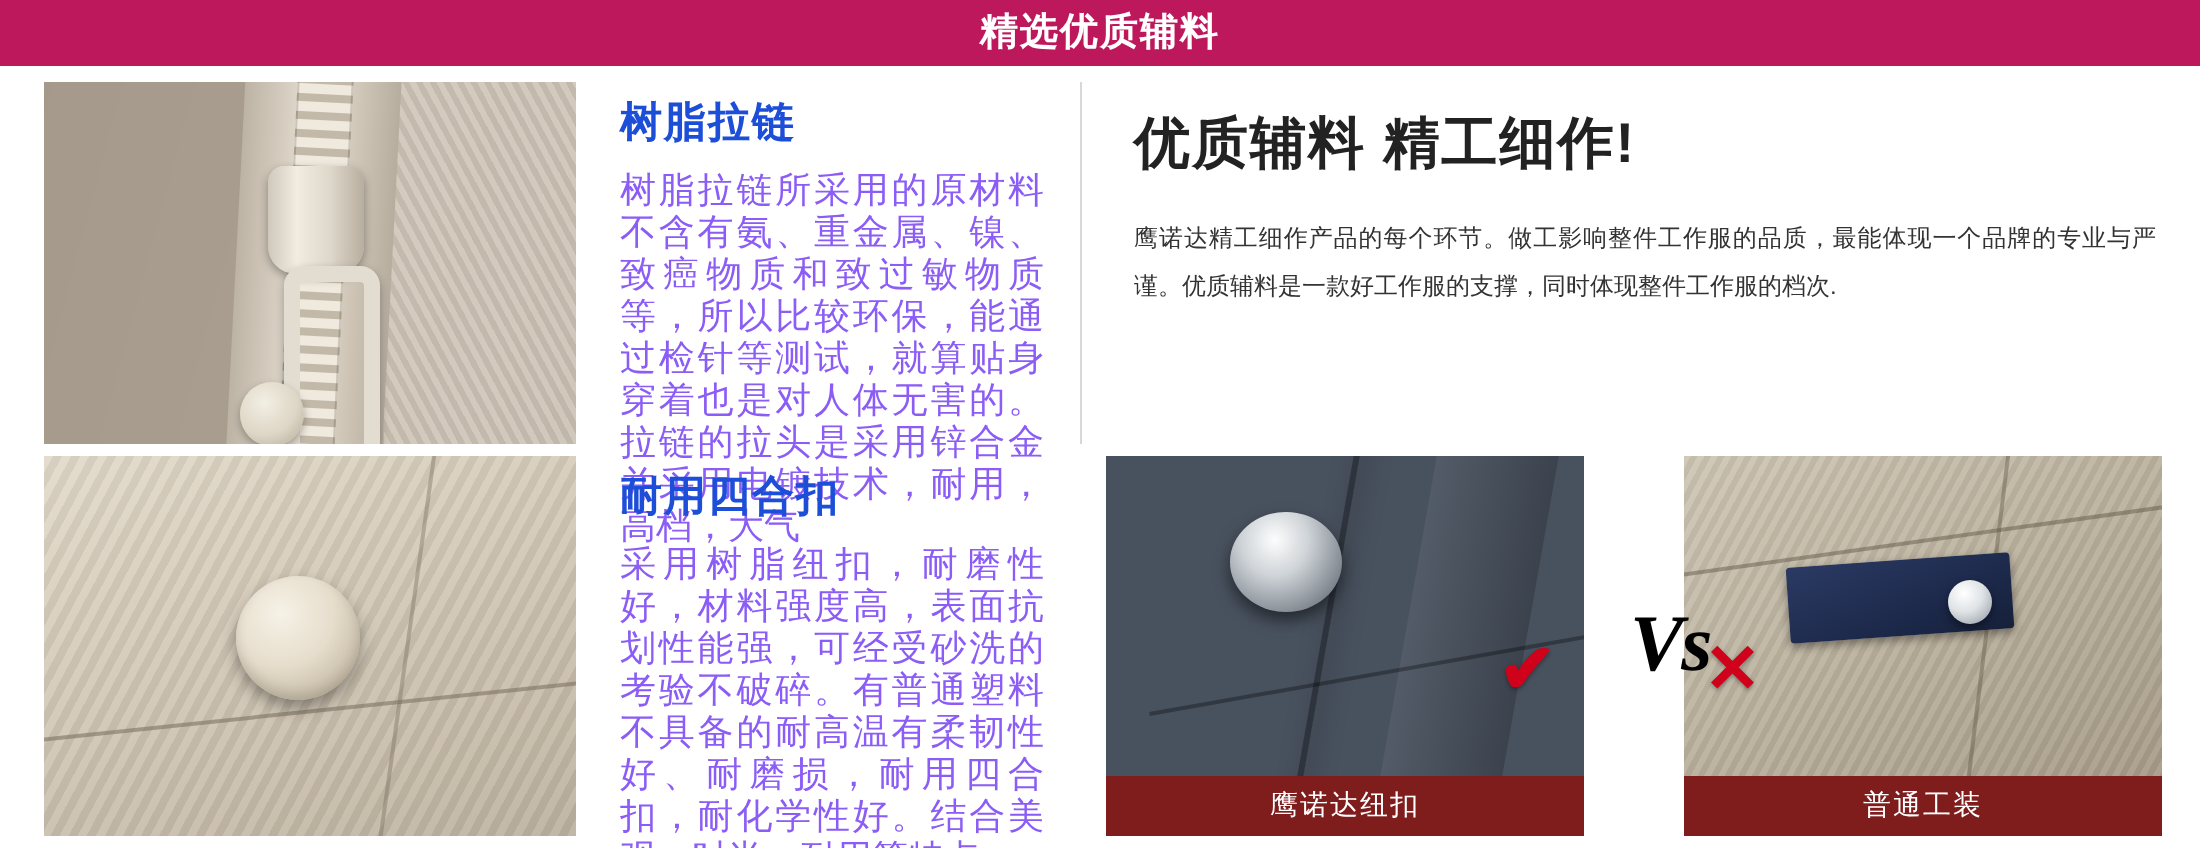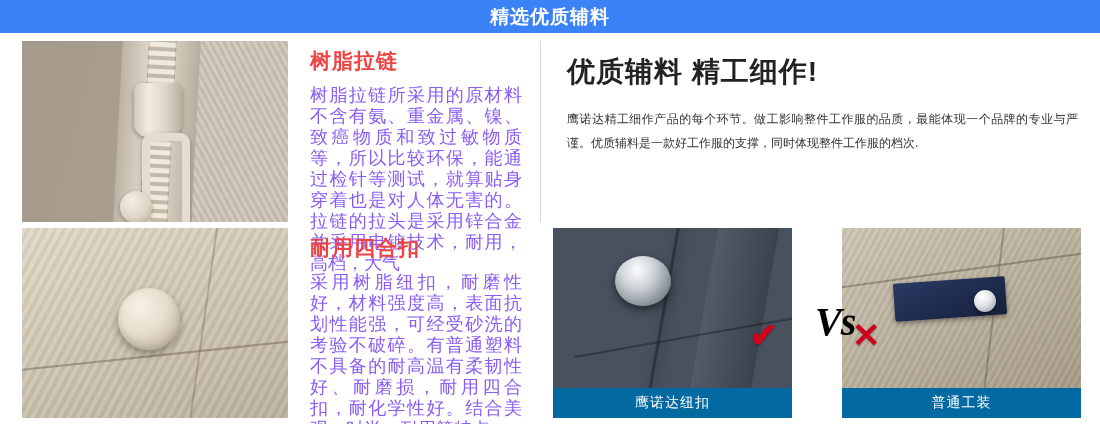--- a/index.html
+++ b/index.html
@@ -18,21 +18,21 @@
     width: 1100px;
     height: 424px;
   }
 
   
   .header {
     position: absolute;
     left: 0; top: 0;
     width: 1100px;
     height: 33px;
-    background: #3b82f6;
+    background: #be185d;
     display: flex;
     align-items: center;
     justify-content: center;
   }
   .header-title {
     color: #ffffff;
     font-size: 19px;
     font-weight: bold;
     letter-spacing: 1px;
     line-height: 33px;
@@ -116,21 +116,21 @@
   }
 
   
   .txt-zipper {
     width: 234px;
     flex: 0 0 234px;
     padding: 6px 0 0 22px;
     box-sizing: border-box;
   }
   .head-red {
-    color: #ef4444;
+    color: #1d4ed8;
     font-size: 21px;
     font-weight: bold;
     margin: 0 0 10px 0;
     letter-spacing: 1px;
   }
   .body-text {
     color: #8b5cf6;
     font-size: 18px;
     line-height: 21px;
     text-align: justify;
@@ -312,21 +312,21 @@
     border-radius: 50%;
     background: radial-gradient(circle at 36% 30%, #ffffff 0%, #dfe3e6 45%, #a9b0b6 80%, #7d848a 100%);
     box-shadow: 0 2px 4px rgba(0,0,0,.45);
   }
 
   .cc-label {
     position: absolute;
     left: 0; bottom: 0;
     width: 239px;
     height: 30px;
-    background: #0369a1;
+    background: #7f1d1d;
     color: #ffffff;
     font-size: 14px;
     display: flex;
     align-items: center;
     justify-content: center;
     letter-spacing: 1px;
   }
   .mark {
     position: absolute;
     font-size: 34px;

